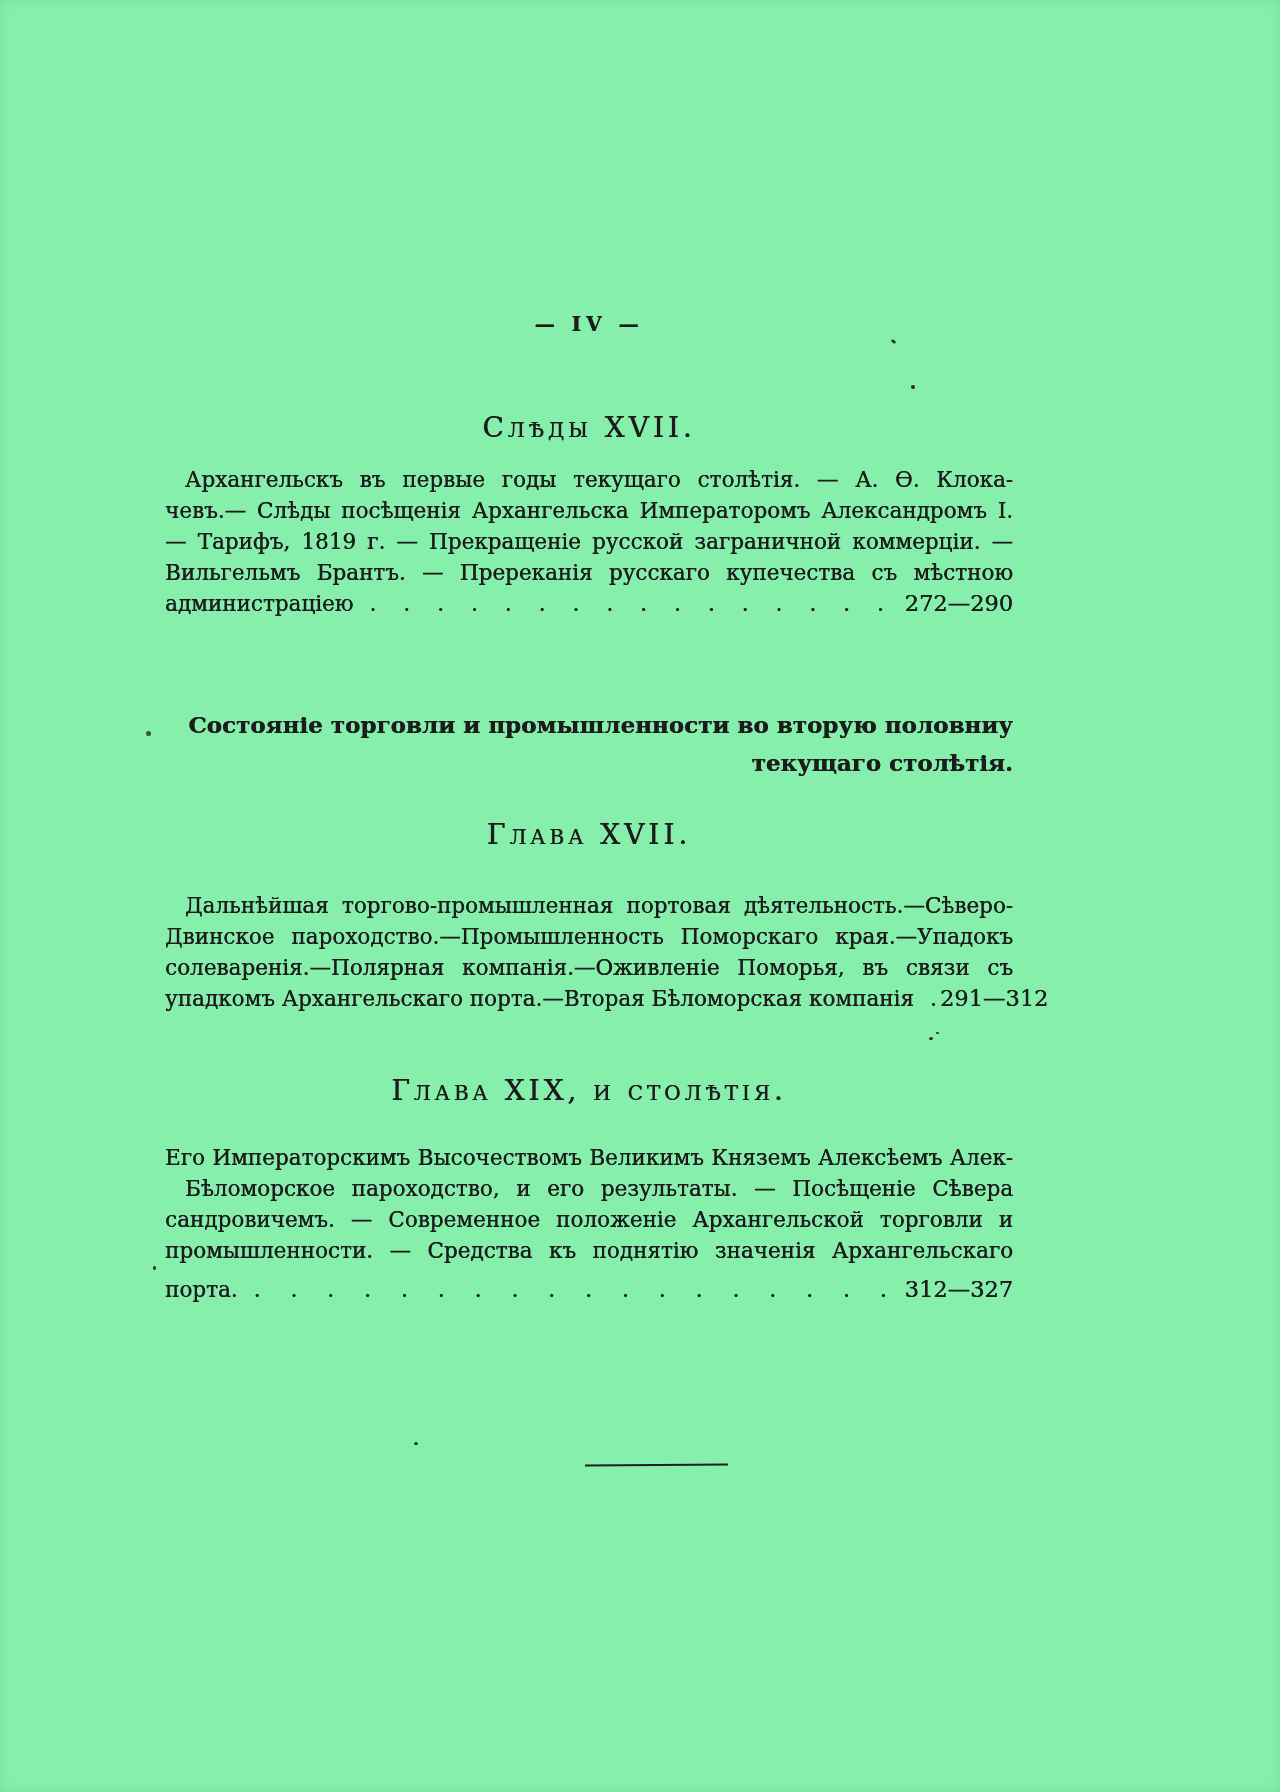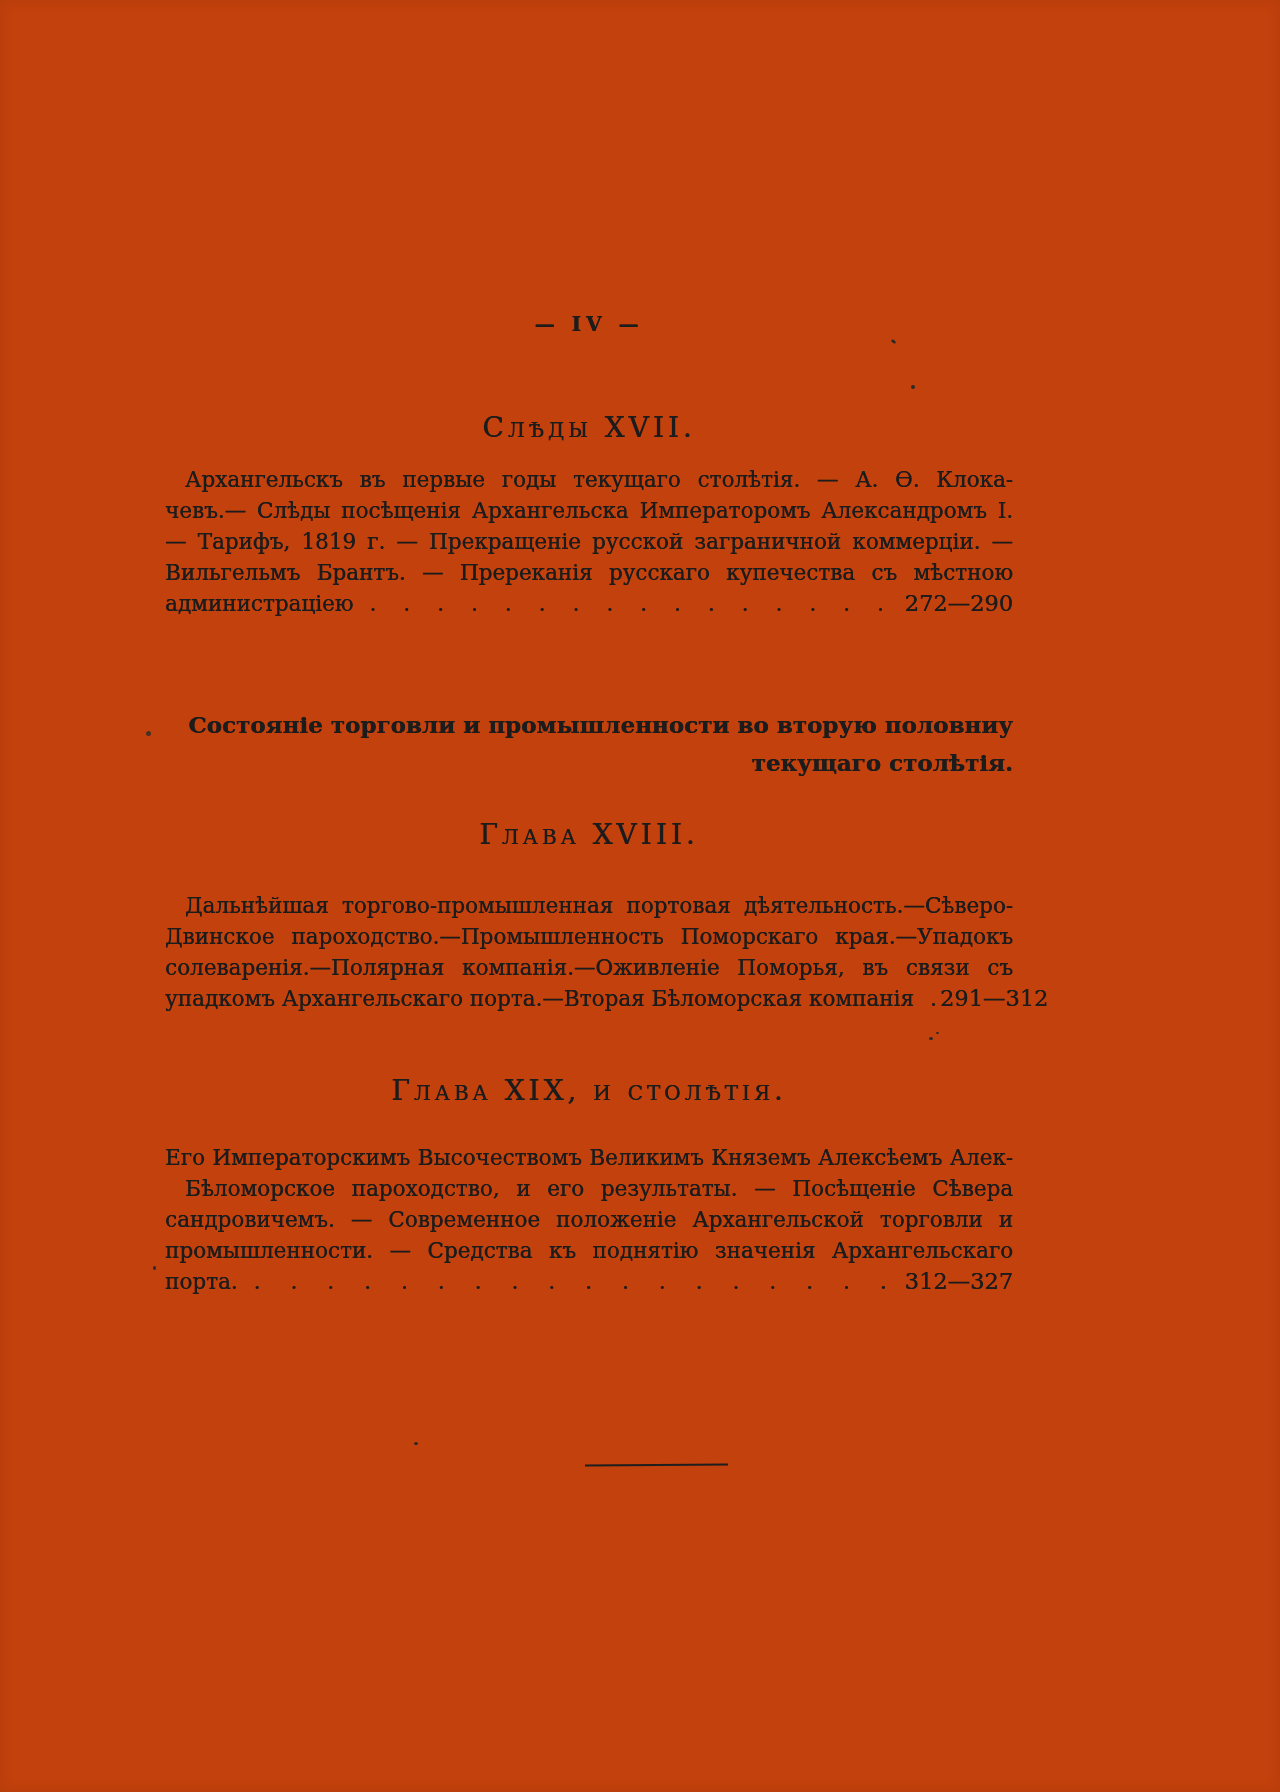--- a/index.html
+++ b/index.html
@@ -4,21 +4,21 @@
 <style>
   html,body{margin:0;padding:0;}
   body{
     width:1280px;height:1792px;
     background:#f4f4f2;
     font-family:"DejaVu Serif", serif;
     color:#1c1c1c;
   }
   #page{
     position:relative;width:1280px;height:1792px;
-    background:#c2410c;
+    background:#86efac;
     box-shadow:inset 0 0 14px rgba(0,0,0,0.07);
     overflow:hidden;
   }
   .ink{ text-shadow:0.35px 0 0 currentColor; }
 
   .folio{
     position:absolute;top:312px;left:165px;width:848px;
     text-align:center;font-size:20px;font-weight:bold;letter-spacing:5px;
   }
 
@@ -43,21 +43,21 @@
   .tline{
     text-align:justify;
     text-align-last:justify;
     white-space:nowrap;
   }
   .indent{ padding-left:20px; }
 
   .leader-line{
     display:flex;align-items:baseline;
   }
-  .p3 .leader-line{ }
+  .p3 .leader-line{ margin-top:8px; }
   .leader-text{ white-space:nowrap; }
   .dots{
     flex:1;overflow:hidden;white-space:nowrap;
     padding:0 10px 0 16px;
   }
   .dots-wide{ letter-spacing:27px; }
   .dots-sparse{ letter-spacing:42px; text-align:center; }
   .dots-xwide{ letter-spacing:30px; }
   .pages{ white-space:nowrap;font-size:22.5px; text-shadow:0.4px 0 0 currentColor; }
 
@@ -98,21 +98,21 @@
       <span class="dots dots-wide">.................</span>
       <span class="pages">272—290</span>
     </div>
   </div>
 
   <div class="subtitle ink">
     <div>Состояніе торговли и промышленности во вторую половниу</div>
     <div>текущаго столѣтія.</div>
   </div>
 
-  <div class="chapter-head ch2">Глава XVIII.</div>
+  <div class="chapter-head ch2">Глава XVII.</div>
   <div class="toc-para p2 ink">
     <div class="tline indent">Дальнѣйшая торгово-промышленная портовая дѣятельность.—Сѣверо-</div>
     <div class="tline">Двинское пароходство.—Промышленность Поморскаго края.—Упадокъ</div>
     <div class="tline">солеваренія.—Полярная компанія.—Оживленіе Поморья, въ связи съ</div>
     <div class="leader-line">
       <span class="leader-text">упадкомъ Архангельскаго порта.—Вторая Бѣломорская компанія</span>
       <span class="dots dots-sparse">..</span>
       <span class="pages">291—312</span>
     </div>
   </div>

